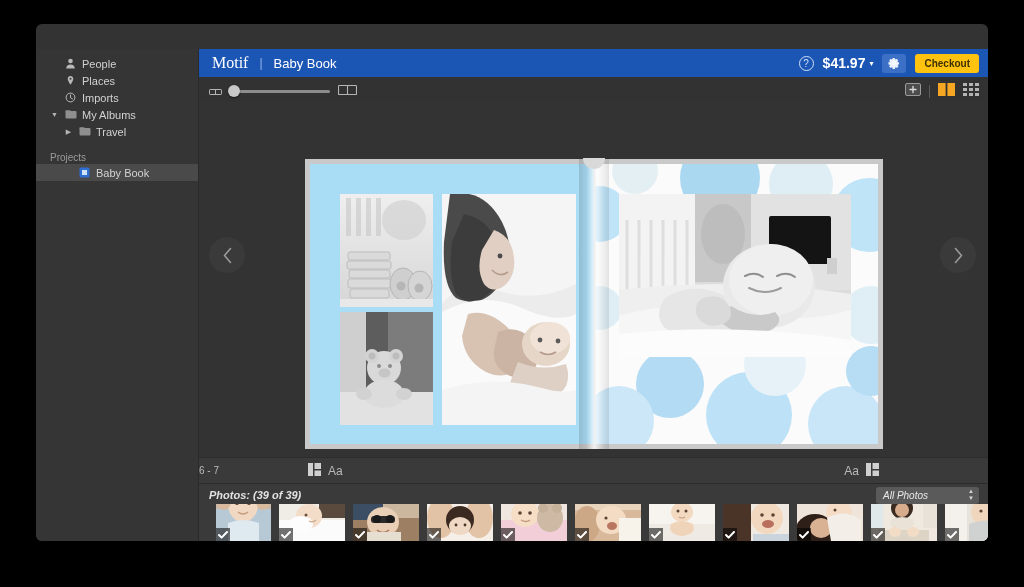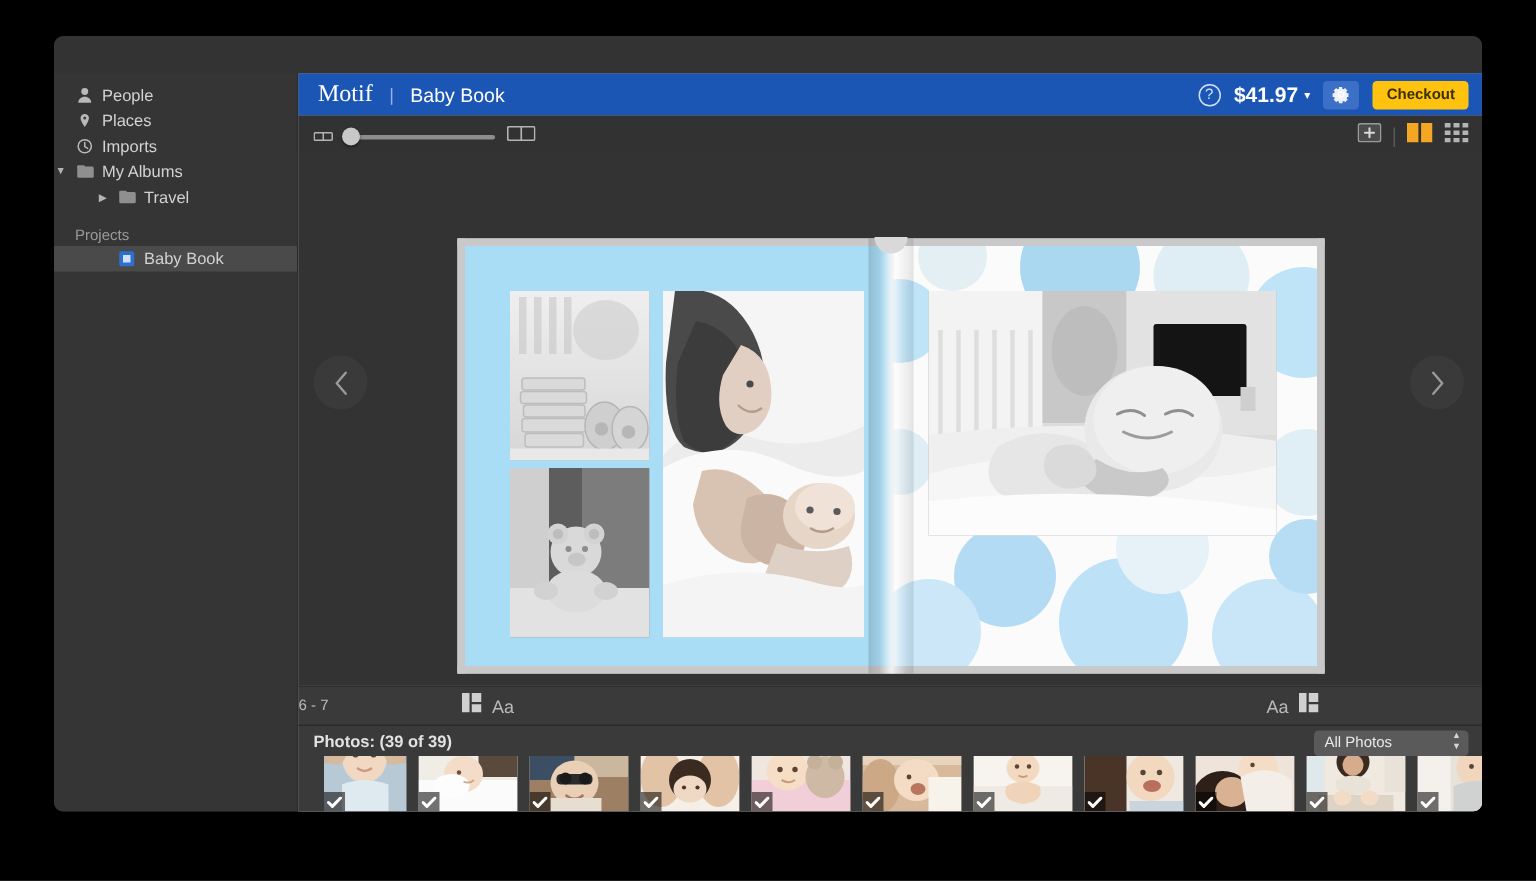--- a/index.html
+++ b/index.html
@@ -38,34 +38,34 @@
   }
 
   
   .sidebar {
     position:absolute; left:0; top:25px; width:163px; height:492px;
     background:#353535; border-right:1px solid #2a2a2a;
     padding-top:6px; font-size:11px; color:#d2d2d2;
   }
   .srow {
     height:17px; display:flex; align-items:center; gap:5px;
-    white-space:nowrap;
+    padding-left:14px; white-space:nowrap;
   }
   .srow.sel { background:#4a4a4a; }
   .sgroup {
     height:18px; display:flex; align-items:flex-end; padding-left:14px;
     font-size:10px; color:#9a9a9a; padding-bottom:1px; margin-top:6px;
   }
   .tri { width:9px; display:inline-block; text-align:center; font-size:7px; color:#b4b4b4; flex:0 0 9px;}
   .tri.empty{ visibility:hidden; }
   .ico { width:13px; height:13px; flex:0 0 13px; display:flex; align-items:center; justify-content:center; }
   .slabel{ font-size:11px; }
 
   
-  .main { position:absolute; left:163px; top:25px; width:789px; height:512px; background:#a3a3a3; }
+  .main { position:absolute; left:163px; top:25px; width:789px; height:512px; background:#4c1d95; }
   .motifbar {
     position:absolute; left:0; top:0; width:789px; height:28px;
     background:#1c56b5; display:flex; align-items:center;
   }
   .motif-logo { font-family:"Liberation Serif", serif; font-size:16px; color:#fff; margin-left:13px; }
   .motif-sep { color:#94b4e6; margin:0 11px; font-size:12px; }
   .motif-doc { color:#fff; font-size:13px; }
   .motif-right { margin-left:auto; display:flex; align-items:center; gap:9px; padding-right:9px; }
   .help-ico { width:15px; height:15px; border:1.3px solid #cfe0f8; border-radius:50%;
     color:#cfe0f8; font-size:10px; display:flex; align-items:center; justify-content:center; }
@@ -127,21 +127,21 @@
     border-top:1px solid #2d2d2d; border-bottom:1px solid #2b2b2b;
     display:flex; align-items:center;
   }
   .pb-left { display:flex; align-items:center; gap:7px; margin-left:109px; }
   .pb-right { display:flex; align-items:center; gap:7px; margin-left:auto; margin-right:109px; }
   .aa { font-size:12px; color:#b9b9b9; }
   .pagenum { position:absolute; left:0; width:789px; text-align:left; font-size:10px; color:#bcbcbc; }
 
   
   .photospanel { position:absolute; left:0; top:435px; width:789px; height:57px; background:#3a3a3a; }
-  .pp-head { position:absolute; left:0; top:0; width:789px; height:23px; }
+  .pp-head { position:absolute; left:0; top:0; width:789px; height:23px;font-style:italic; }
   .pp-title { position:absolute; left:10px; top:5px; font-size:11px; font-weight:bold; color:#e2e2e2; }
   .pp-select {
     position:absolute; right:9px; top:3px; width:103px; height:17px;
     background:#5a5a5a; border-radius:3px; display:flex; align-items:center;
     padding-left:7px; font-size:10px; color:#e8e8e8;
   }
   .pp-chev { position:absolute; right:5px; top:2px; display:flex; flex-direction:column;
     align-items:center; gap:2px; color:#d6d6d6; font-size:6px; line-height:5px; }
   .strip { position:absolute; left:0; top:20px; width:789px; height:37px; display:flex; align-items:flex-end; gap:8px; padding-left:17px; }
   .thumb { position:relative; flex:0 0 auto; height:47px; overflow:hidden; background:#999; }

